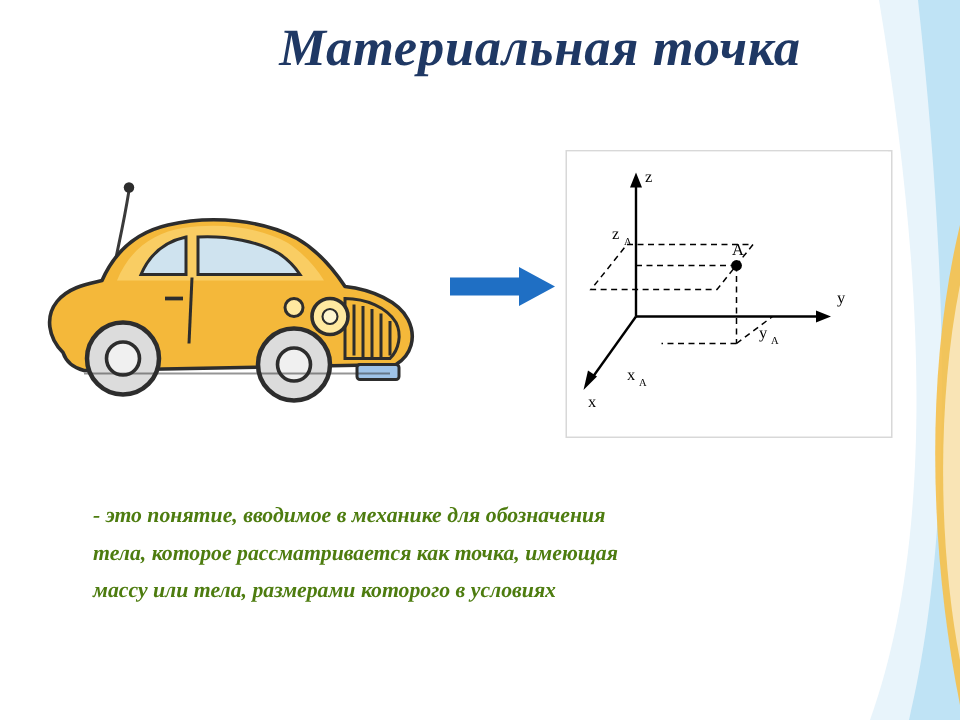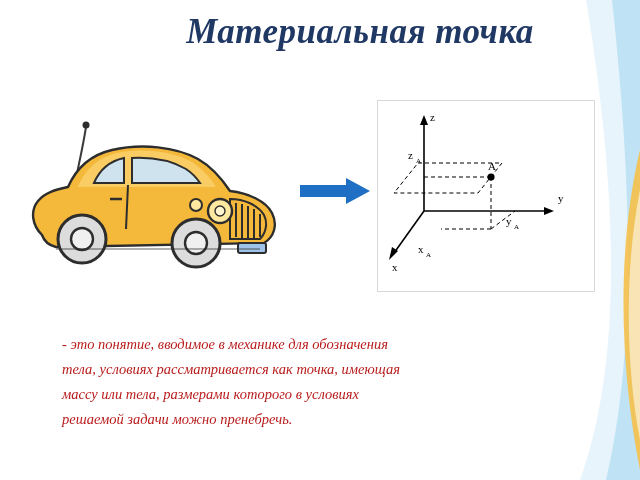--- a/index.html
+++ b/index.html
@@ -69,24 +69,24 @@
     background: #ffffff;
     border: 1px solid #d8d8d8;
   }
   .caption {
     position: absolute;
     left: 62px;
     top: 332px;
     width: 480px;
     font-family: "Liberation Serif", serif;
     font-style: italic;
-    font-weight: normal;
+    font-weight: bold;
     font-size: 14.5px;
     line-height: 25px;
-    color: #b91c1c;
+    color: #4d7c0f;
   }
   svg { display: block; }
 </style>
 </head>
 <body>
 
 <div class="slide">
 
   <div class="swoosh">
     <svg width="120" height="480" viewBox="0 0 120 480">
@@ -182,18 +182,17 @@
       <text x="128" y="124" font-family="Liberation Serif, serif" font-size="11" fill="#000">y</text>
       <text x="136" y="128" font-family="Liberation Serif, serif" font-size="7" fill="#000">A</text>
       <text x="14" y="170" font-family="Liberation Serif, serif" font-size="11" fill="#000">x</text>
       <text x="40" y="152" font-family="Liberation Serif, serif" font-size="11" fill="#000">x</text>
       <text x="48" y="156" font-family="Liberation Serif, serif" font-size="7" fill="#000">A</text>
     </svg>
   </div>
 
   <div class="caption">
     <div>- это понятие, вводимое в механике для обозначения</div>
-    <div>тела, условиях рассматривается как точка, имеющая</div>
+    <div>тела, которое рассматривается как точка, имеющая</div>
     <div>массу    или   тела, размерами которого в условиях</div>
-    <div>решаемой       задачи можно пренебречь.</div>
   </div>
 
 </div>
 
 </body></html>

